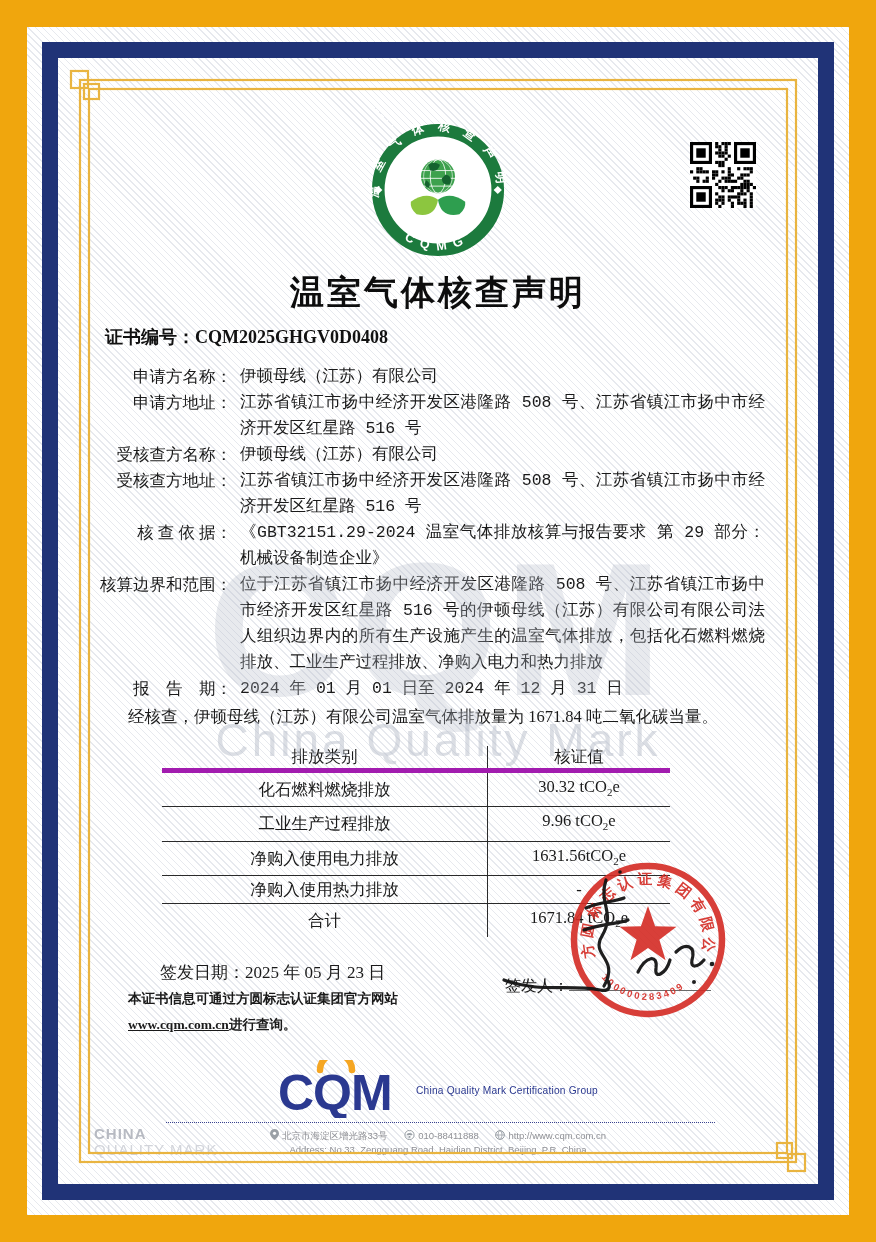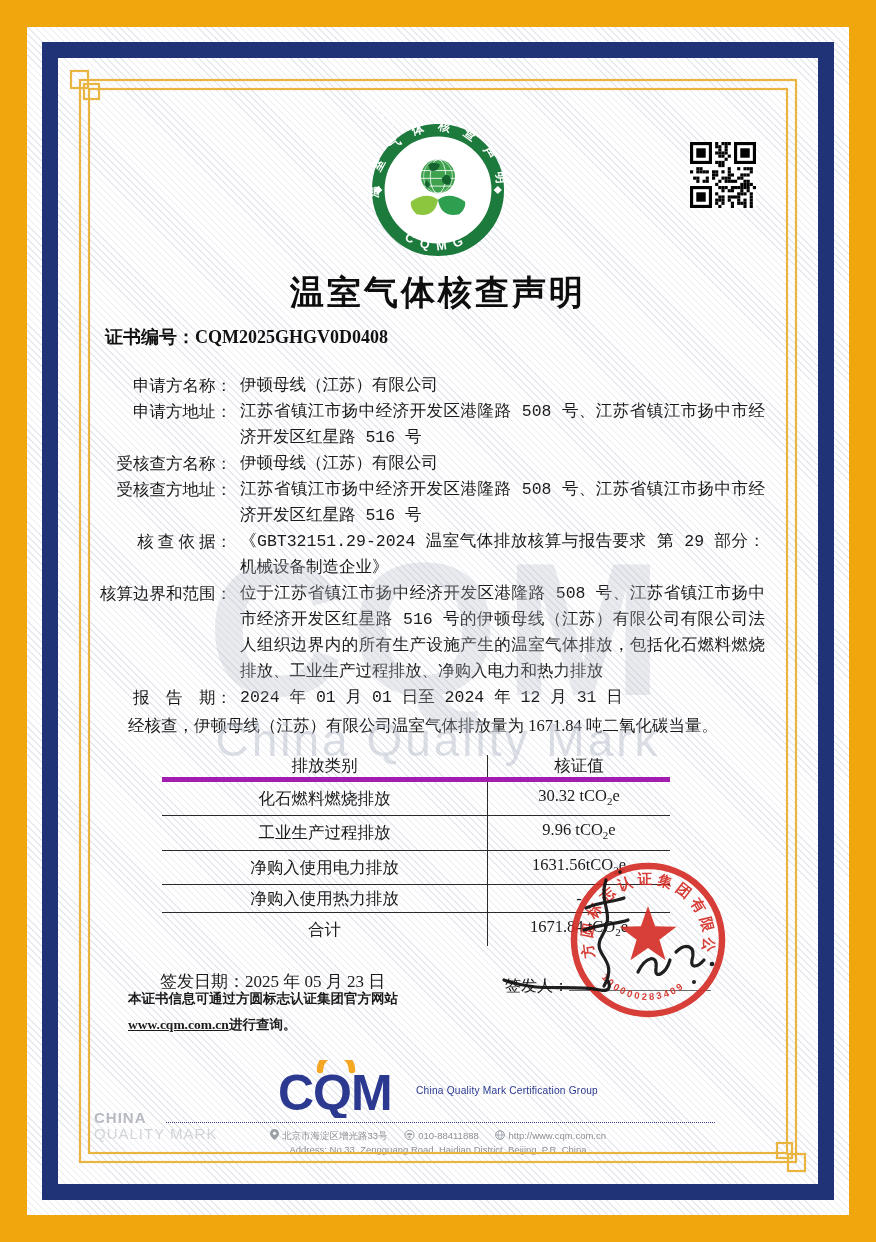--- a/index.html
+++ b/index.html
@@ -20,31 +20,31 @@
 
   
   .wm-big{position:absolute;top:462px;left:50%;transform:translateX(-50%);
     font-family:"Liberation Sans","DejaVu Sans",sans-serif;font-weight:700;
     font-size:190px;letter-spacing:6px;color:rgba(178,184,198,.30);z-index:0;}
   .wm-mid{position:absolute;top:655px;left:50%;transform:translateX(-50%);white-space:nowrap;
     font-family:"Liberation Sans","DejaVu Sans",sans-serif;font-weight:400;
     font-size:46px;letter-spacing:3px;color:rgba(183,189,202,.50);z-index:0;}
   .wm-corner{position:absolute;left:36px;top:1052px;z-index:1;
     font-family:"Liberation Sans","DejaVu Sans",sans-serif;line-height:1.08;letter-spacing:1px;}
-  .wm-corner .l1{font-size:15px;font-weight:700;color:#b7bac2;}
+  .wm-corner .l1{font-size:15px;font-weight:700;color:#b7bac2;margin-top:16px;}
   .wm-corner .l2{font-size:15px;font-weight:400;color:#d2d4da;}
 
   .qr{position:absolute;left:632px;top:84px;z-index:3;}
 
   .seal{display:block;margin:64px auto 0;}
 
   .title{margin:12px 0 0;text-align:center;font-size:34px;font-weight:700;letter-spacing:3px;color:#0d0d0d;}
   .certno{margin-top:9px;font-size:18px;font-weight:700;color:#111;padding-left:47px;}
 
-  .info{margin:24px 53px 0 37px;}
+  .info{margin:15px 53px 0 37px;}
   .info .row{display:grid;grid-template-columns:137px 1fr;column-gap:8px;}
   .info .lbl{text-align:right;font-size:16.5px;line-height:26px;white-space:nowrap;}
   .info .val{font-size:16.5px;line-height:26px;text-align:justify;font-family:Liberation Mono, monospace;}
 
   .summary{margin:2px 53px 0 37px;text-indent:2em;font-size:16.5px;line-height:26px;}
 
   table.em{border-collapse:collapse;margin:16px 0 0 104px;width:508px;table-layout:fixed;}
   table.em th,table.em td{padding:0;font-weight:400;font-size:16.5px;text-align:center;}
   table.em th{line-height:22px;border-bottom:5px solid #a21caf;}
   table.em td{line-height:27px;border-bottom:1px solid #2a2a2a;}

